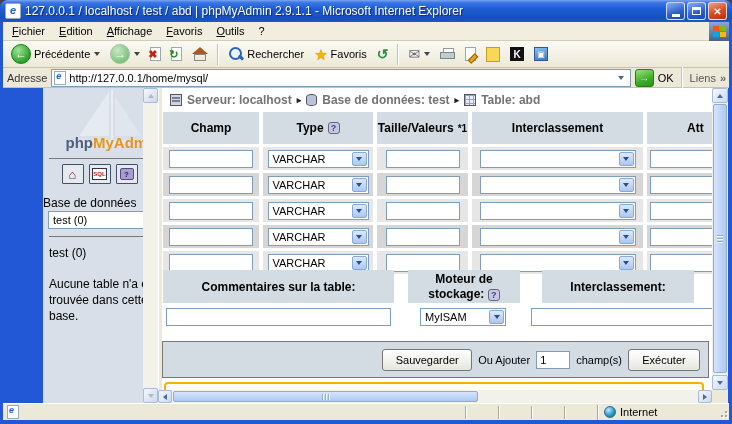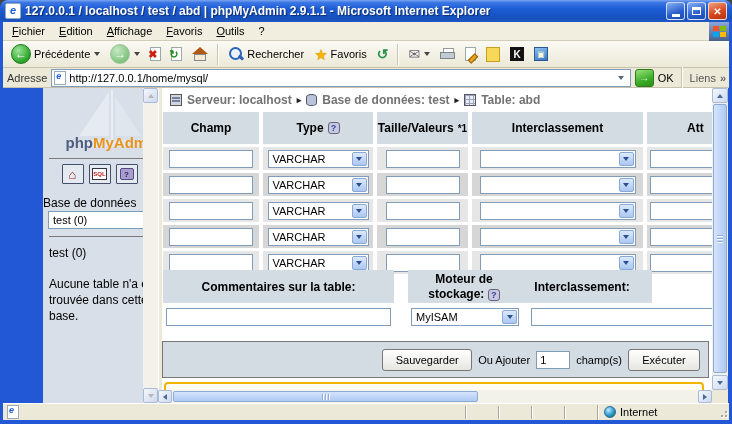--- a/index.html
+++ b/index.html
@@ -6,21 +6,21 @@
   .canvas{position:relative;width:732px;height:424px;background:#2257d6;
     border-radius:8px 8px 0 0;overflow:hidden;
     font-family:"Liberation Sans",sans-serif;font-size:11px;color:#000;}
   
   .titlebar{position:absolute;left:0;top:0;width:732px;height:22px;box-sizing:border-box;
     background:linear-gradient(180deg,#7ba4f0 0%,#3a76e4 12%,#1d5cd6 40%,#1650bc 85%,#2158c6 100%);
     border-radius:7px 7px 0 0;display:flex;align-items:center;padding:0 5px;}
   .ie-ico{width:14px;height:14px;background:#fff;border:1px solid #9ab;border-radius:2px;
     color:#1a5cd8;font-weight:bold;font-style:italic;font-size:11px;line-height:13px;
     text-align:center;margin-right:4px;flex:none;}
-  .title-text{flex:1;color:#fff;font-weight:bold;font-size:12px;white-space:nowrap;
+  .title-text{flex:1;color:#fff;font-weight:normal;font-size:12px;white-space:nowrap;
     overflow:hidden;text-shadow:1px 1px 1px #0a2a6a;}
   .wbtn{width:19px;height:18px;margin-left:2px;border:1px solid rgba(255,255,255,.75);
     border-radius:3px;display:flex;align-items:center;justify-content:center;flex:none;
     color:#fff;font-size:10px;font-weight:bold;box-sizing:border-box;}
   .wbtn.blue{background:linear-gradient(160deg,#86b0f4,#2a5ecc 60%,#1a4ab2);}
   .wbtn.red{background:linear-gradient(160deg,#f0a080,#da4a20 55%,#b23210);}
   .glyph-min{width:8px;height:3px;background:#fff;margin-top:9px;}
   .glyph-max{width:9px;height:8px;border:1px solid #fff;border-top:3px solid #fff;box-sizing:border-box;}
   
   .menubar{position:absolute;left:3px;top:22px;width:726px;height:19px;box-sizing:border-box;
@@ -512,25 +512,25 @@
           <input class="xinput" style="position: absolute; left: 3px; width: 150px;">
         </div>
     </div>
 
     <div class="opt-h" style="left:1px;top:182px;width:231px;">
       <span>Commentaires sur la table:</span>
     </div>
     <div class="opt-h" style="left:246px;top:182px;width:112px;line-height:1.25;">
       <span><span>Moteur de stockage:</span> <span class="helpico">?</span></span>
     </div>
-    <div class="opt-h" style="left:350px;top:182px;width:140px;">
+    <div class="opt-h" style="left:380px;top:182px;width:152px;">
       <span>Interclassement:</span>
     </div>
     <input class="xinput" style="position: absolute; left: 4px; top: 220px; width: 225px;" value="">
-    <div class="xsel" style="position:absolute;left:249px;top:220px;width:108px;">
+    <div class="xsel" style="position:absolute;left:258px;top:220px;width:86px;">
       <span>MyISAM</span>
       <span class="btn">
           <span class="tri-dn2"></span>
         </span>
     </div>
     <input class="xinput" style="position: absolute; left: 369px; top: 220px; width: 188px;" value="">
 
     <div class="actionbar">
       <button class="xbtn" style="width:90px;">Sauvegarder</button>
       <span>Ou Ajouter</span>

